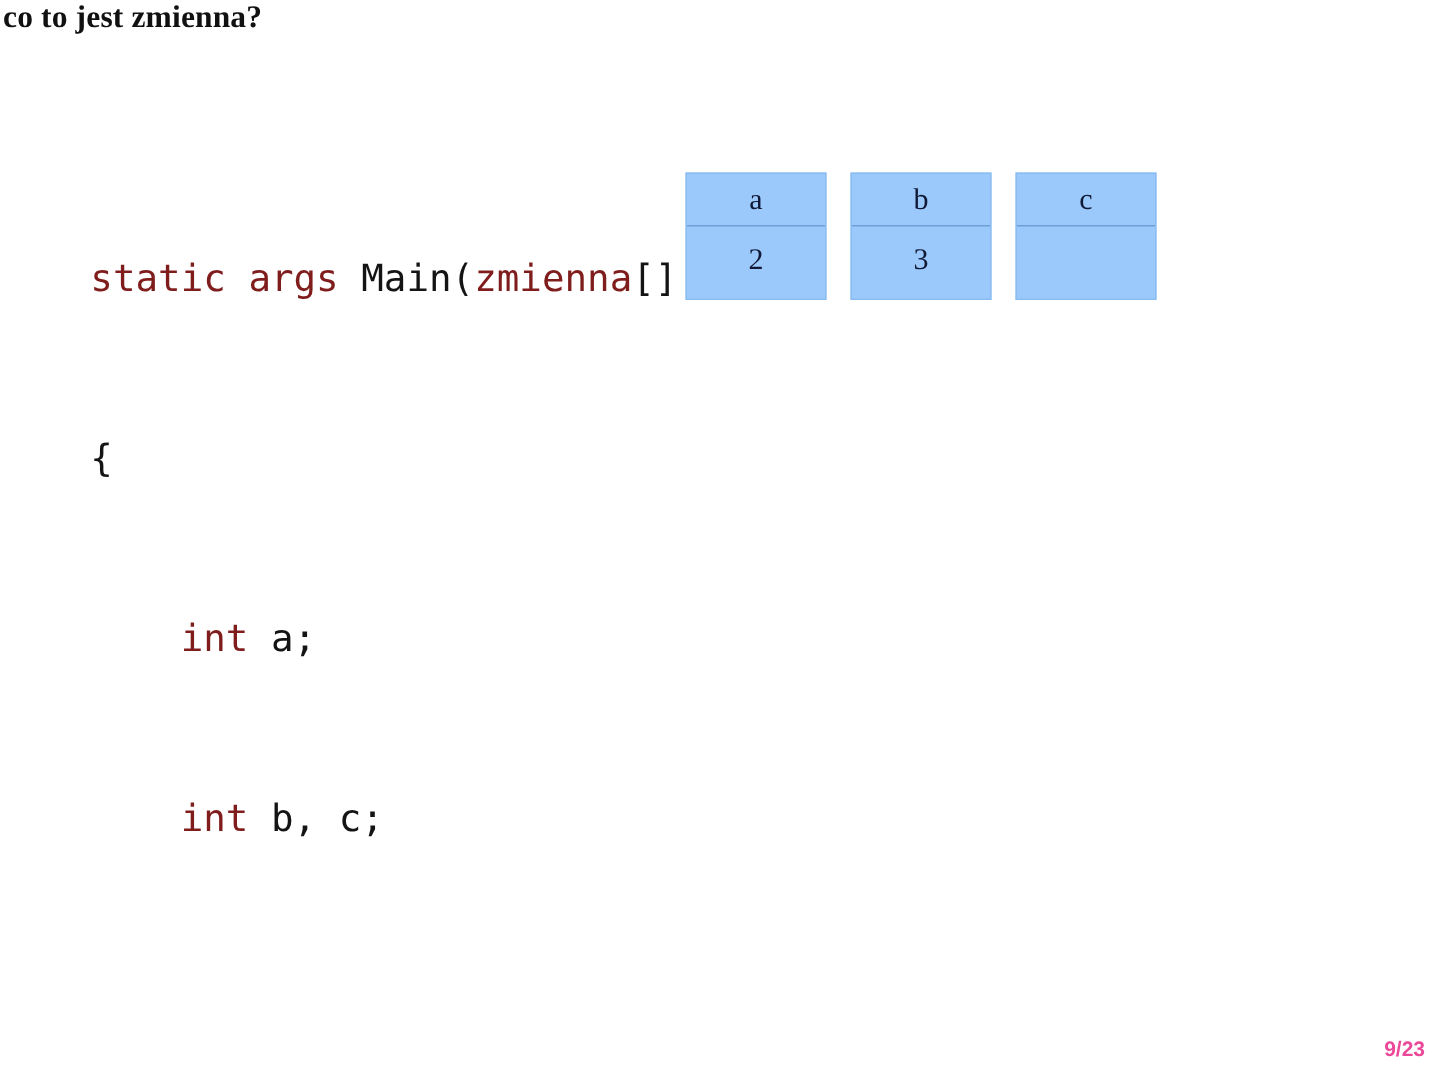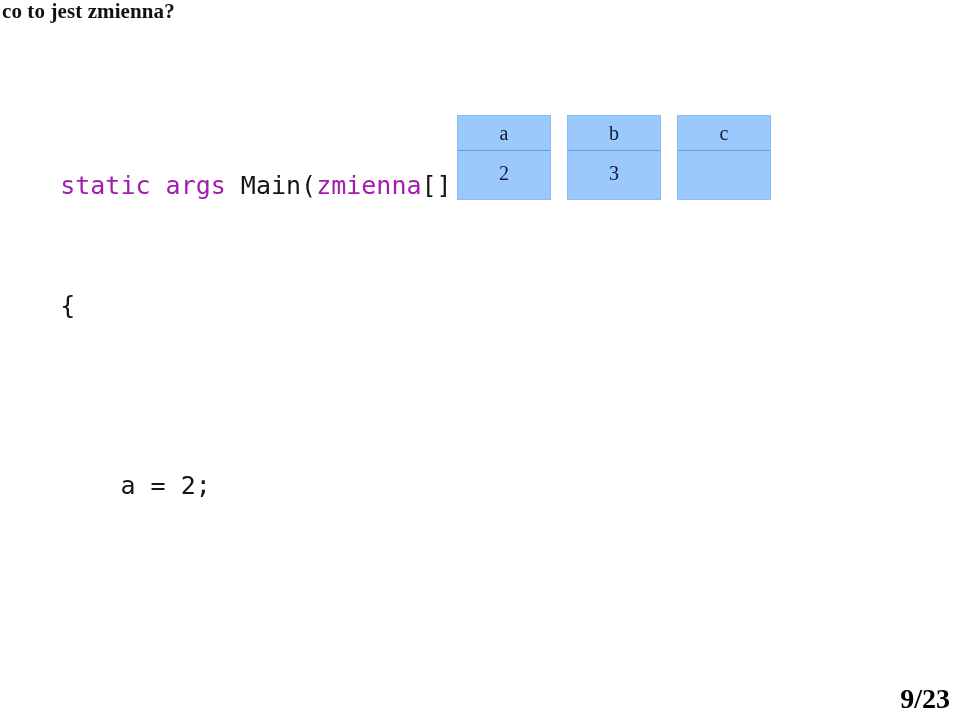--- a/index.html
+++ b/index.html
@@ -39,21 +39,21 @@
     font-size: 25px;
     line-height: 30px;
     color: #141414;
     white-space: pre;
   }
   #code-block .code-line {
     white-space: pre;
     height: 30px;
   }
   #code-block .kw {
-    color: #a21caf;
+    color: #7f1d1d;
   }
 
   
   #var-diagram {
     position: absolute;
     left: 457px;
     top: 115px;
     display: flex;
     flex-direction: row;
     align-items: flex-start;
@@ -86,48 +86,51 @@
     font-size: 20px;
     color: #101935;
     box-sizing: border-box;
   }
 
   
   #page-number {
     position: absolute;
     right: 9px;
     bottom: 4px;
-    font-family: Liberation Serif, serif;
+    font-family: Liberation Sans, sans-serif;
     font-weight: bold;
-    font-size: 28px;
+    font-size: 14px;
     line-height: 26px;
-    color: #000000;
+    color: #ec4899;
     white-space: pre;
   }
 </style>
 </head>
 <body>
 
 <div id="slide-title">co to jest zmienna?</div>
 
 <div id="code-block">
 
   <div class="code-line">
     <span class="kw">static</span><span> </span><span class="kw">args</span><span> Main(</span><span class="kw">zmienna</span><span>[] args)</span>
   </div>
 
   <div class="code-line">
     <span>{</span>
   </div>
 
-
+  <div class="code-line">
+    <span>    </span><span class="kw">int</span><span> a;</span>
+  </div>
 
   <div class="code-line">
-    <span>    a = 2;</span>
+    <span>    </span><span class="kw">int</span><span> b, c;</span>
   </div>
+
 
   
 
   
 
   
 
 </div>
 
 <div id="var-diagram">

